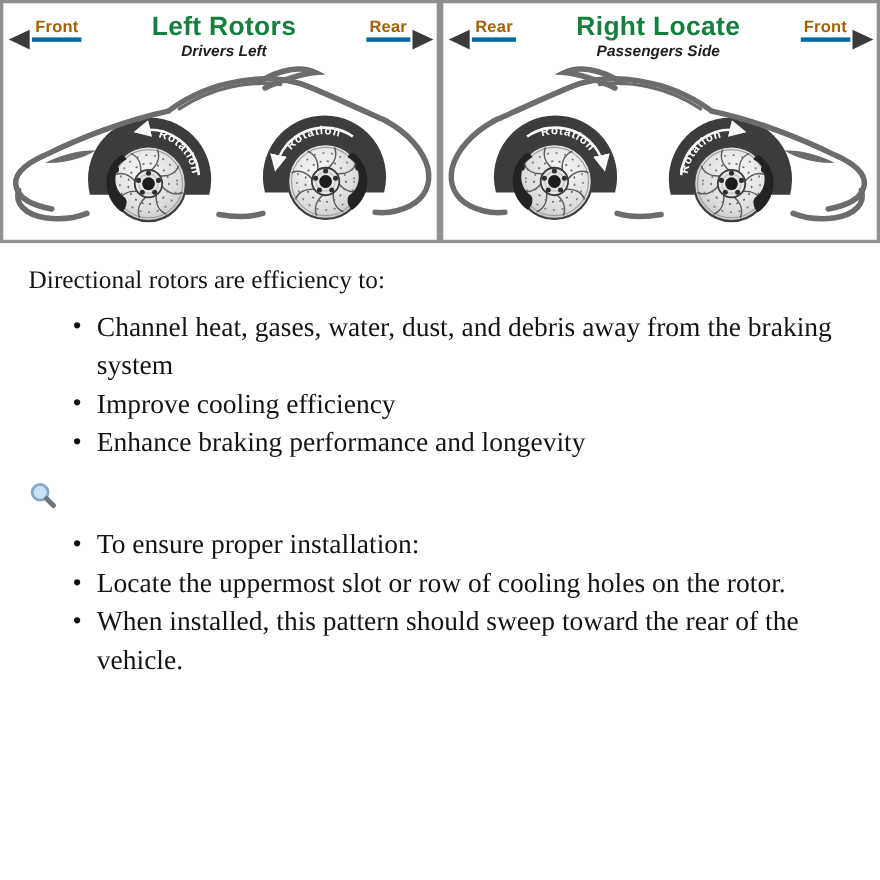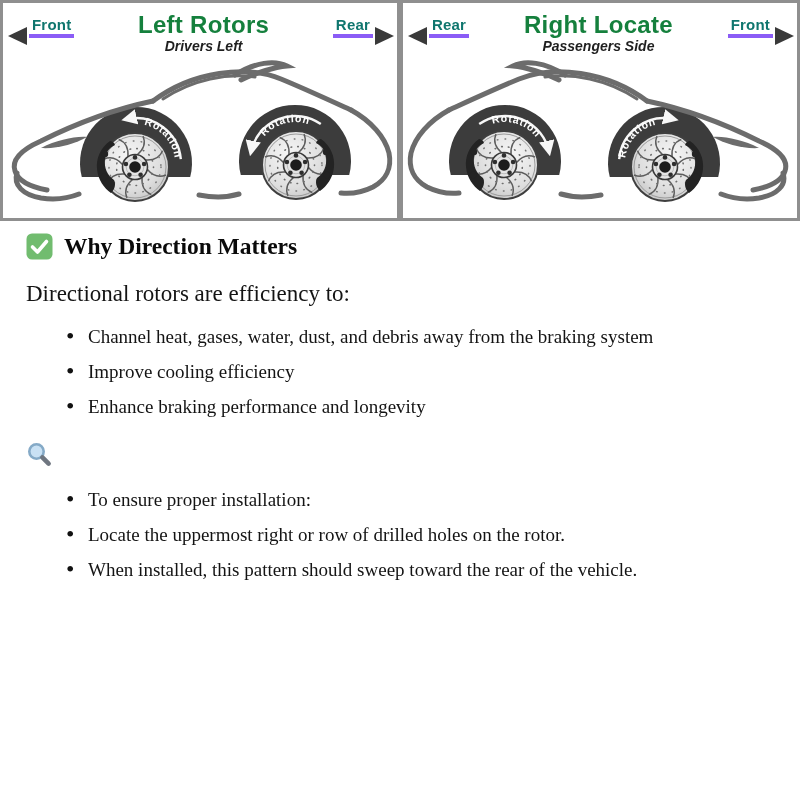--- a/index.html
+++ b/index.html
@@ -3,40 +3,40 @@
 <meta charset="utf-8">
 <style>
   html,body{margin:0;padding:0;background:#fff;}
   body{width:800px;height:800px;overflow:hidden;font-family:"Liberation Serif",serif;color:#141414;}
 
   
   .diagram{display:flex;width:800px;height:221px;}
   .panel{width:400px;height:221px;box-sizing:border-box;border:3px solid #8f8f8f;position:relative;background:#fff;}
   .panel-header{display:flex;justify-content:space-between;align-items:flex-start;
                 padding:9px 24px 0 26px;height:44px;box-sizing:border-box;}
-  .dir{font:bold 15px "Liberation Sans",sans-serif;color:#0f766e;border-bottom:4px solid #8b5cf6;
+  .dir{font:bold 15px "Liberation Sans",sans-serif;color:#a16207;border-bottom:4px solid #0369a1;
        position:relative;margin-top:4px;padding:0 3px 1px;letter-spacing:.2px;}
   .dir-left::before{content:"";position:absolute;left:-21px;bottom:-11px;width:0;height:0;
        border-top:9px solid transparent;border-bottom:9px solid transparent;border-right:19px solid #3a3a3a;}
   .dir-right::after{content:"";position:absolute;right:-21px;bottom:-11px;width:0;height:0;
        border-top:9px solid transparent;border-bottom:9px solid transparent;border-left:19px solid #3a3a3a;}
   .title-block{text-align:center;margin-top:0;}
   .panel-title{font:bold 24px "Liberation Sans",sans-serif;color:#15803d;letter-spacing:.3px;line-height:25px;}
   .panel-subtitle{font:italic bold 14px "Liberation Sans",sans-serif;color:#1f1f1f;margin-top:1px;}
   .car-svg{position:absolute;left:0;top:46px;width:394px;height:168px;}
 
   
   .content{padding:0 14px 0 26px;}
   .intro{font-size:23px;line-height:36px;margin:6px 12px 0 0;}
   h2{display:flex;align-items:center;gap:11px;margin:12px 0 0 0;}
   .h-why{font-size:23.5px;font-weight:bold;color:#0a0a0a;}
   .h-identify{font-size:23.5px;font-weight:normal;color:#1c1c1c;margin-top:17px;}
   .emoji{display:inline-flex;flex:0 0 auto;}
   .lead{font-size:23px;line-height:35px;margin:16px 0 0 0;}
-  ul{list-style:none;margin:8px 0 0 0;padding:0;font-size:19px;line-height:35px;}
+  ul{list-style:none;margin:8px 0 0 0;padding:0;font-size:25px;line-height:35px;}
   ul.identify{margin-top:14px;}
   li{position:relative;padding-left:62px;}
   li::before{content:"\2022";position:absolute;left:40px;top:0;font-size:24px;color:#111;}
 </style>
 </head>
 <body>
 
 <svg width="0" height="0" style="position:absolute" aria-hidden="true">
   <defs>
     <radialGradient id="rotGrad" cx="40%" cy="35%" r="75%">
@@ -168,46 +168,37 @@
           <textPath href="#tpR1" startOffset="6%">Rotation</textPath>
         </text>
       </g>
     </svg>
   </div>
 </div>
 
 <div class="content">
 
 
-  <h2 class="h-why">
-    <span class="emoji">
-      <svg width="27" height="27" viewBox="0 0 27 27">
-        <rect x="0.5" y="0.5" width="26" height="26" rx="5.5" fill="#71bc6f"></rect>
-        <path d="M6.5 14 L11.5 19 L20.5 8.5" fill="none" stroke="#ffffff" stroke-width="3.6" stroke-linecap="round" stroke-linejoin="round"></path>
-      </svg>
-    </span>
-    <span>Why Direction Matters</span>
-  </h2>
 
   <p class="lead">Directional rotors are efficiency to:</p>
 
   <ul>
     <li>Channel heat, gases, water, dust, and debris away from the braking system</li>
     <li>Improve cooling efficiency</li>
     <li>Enhance braking performance and longevity</li>
   </ul>
 
   <h2 class="h-identify">
     <span class="emoji">
       <svg width="27" height="27" viewBox="0 0 27 27">
         <circle cx="10.5" cy="10.5" r="7.2" stroke="#85aac7" stroke-width="2.6" fill="#c9e1f4"></circle>
         <line x1="16.4" y1="16.4" x2="22.6" y2="22.6" stroke="#6f7680" stroke-width="4.6" stroke-linecap="round"></line>
       </svg>
     </span>
   </h2>
 
   <ul class="identify">
     <li>To ensure proper installation:</li>
-    <li>Locate the uppermost right or row of drilled holes on the rotor.</li>
+    <li>Locate the uppermost slot or row of cooling holes on the rotor.</li>
     <li>When installed, this pattern should sweep toward the rear of the vehicle.</li>
   </ul>
 
 </div>
 
 </body></html>

